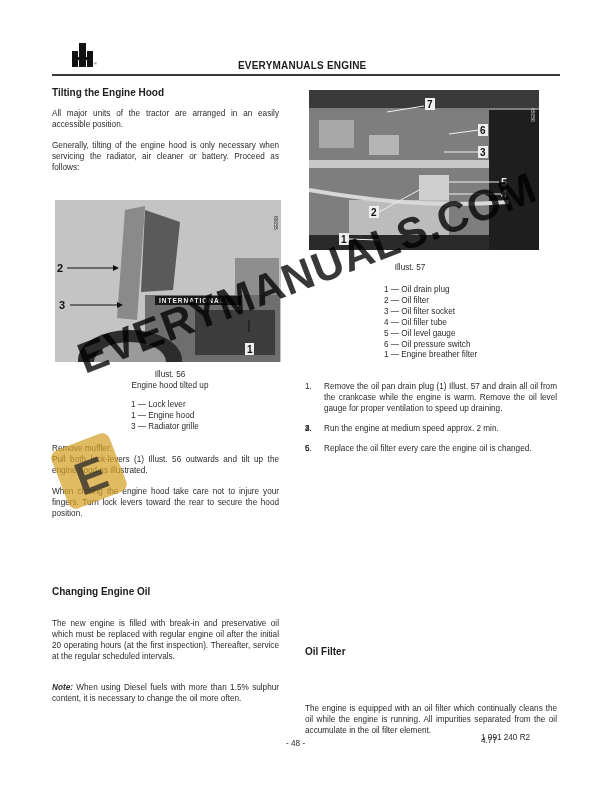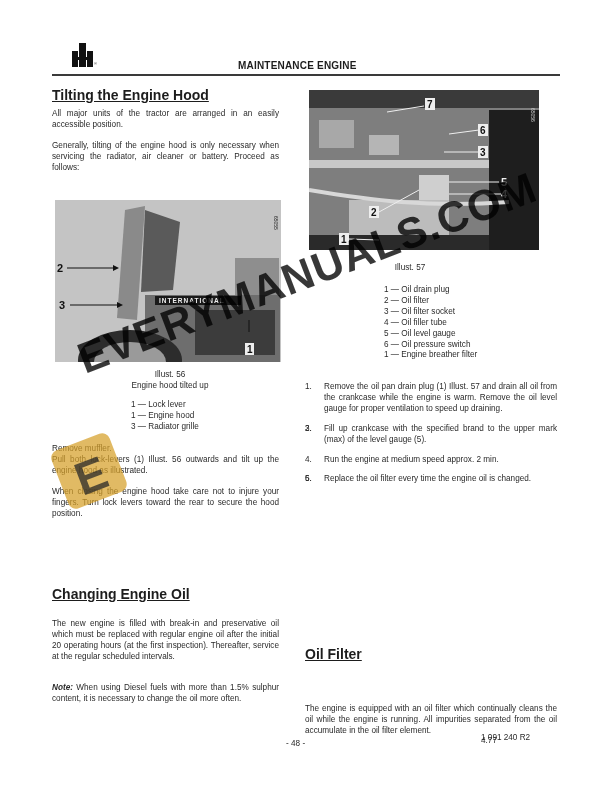--- a/index.html
+++ b/index.html
@@ -7,21 +7,21 @@
   body { position: relative; font-family: "Liberation Sans", sans-serif; color: #2a2a2a; font-size: 8.2px; line-height: 1.33; }
   .abs { position: absolute; }
 
   
   .logo { left: 72px; top: 43px; width: 22px; height: 24px; }
   .logo .bar { position: absolute; background: #111; }
   .logo .reg { position: absolute; left: 22px; top: 18px; font-size: 4px; color: #222; }
   .header-title { left: 238px; top: 59px; font-weight: bold; font-size: 10px; letter-spacing: 0.2px; color: #1d1d1d; }
   .header-rule { left: 52px; top: 74px; width: 508px; height: 1.5px; background: #3a3a3a; }
 
-  h2 { font-size: 14px; font-weight: bold; color: #1d1d1d; text-decoration: underline; }
+  h2 { font-size: 10px; font-weight: bold; color: #1d1d1d; }
   .para { text-align: justify; }
 
   .photo { background: #bdbdbd; overflow: hidden; }
   .photo svg { display: block; }
 
   .caption { text-align: center; }
   .legend-list { list-style: none; }
   .legend-list li { white-space: nowrap; }
 
   .steps { list-style: none; }
@@ -35,21 +35,21 @@
 </head>
 <body>
 
 <div class="abs logo">
   <div class="bar" style="left:0;top:8px;width:6px;height:16px;"></div>
   <div class="bar" style="left:7px;top:0;width:7px;height:24px;"></div>
   <div class="bar" style="left:15px;top:8px;width:6px;height:16px;"></div>
   <div class="bar" style="left:5px;top:14px;width:12px;height:3px;"></div>
   <span class="reg">®</span>
 </div>
-<div class="abs header-title">MAINTENANCE ENGINE</div>
+<div class="abs header-title">EVERYMANUALS ENGINE</div>
 <div class="abs header-rule"></div>
 
 <h2 class="abs" style="left:52px;top:86px;">Tilting the Engine Hood</h2>
 <p class="abs para" style="left:52px;top:109px;width:227px;">All major units of the tractor are arranged in an easily accessible position.</p>
 <p class="abs para" style="left:52px;top:141px;width:227px;">Generally, tilting of the engine hood is only necessary when  servicing the radiator, air cleaner or battery. Proceed as follows:</p>
 
 <div class="abs photo" style="left:55px;top:200px;width:226px;height:162px;">
   <svg width="226" height="162" viewBox="0 0 226 162">
     <rect width="226" height="162" fill="#c4c4c4"></rect>
     <polygon points="70,10 90,6 82,120 62,118" fill="#8a8a8a"></polygon>
@@ -134,24 +134,24 @@
   <li>3 — Oil filter socket</li>
   <li>4 — Oil filler tube</li>
   <li>5 — Oil level gauge</li>
   <li>6 — Oil pressure switch</li>
   <li>1 — Engine breather filter</li>
 </ul>
 
 <ol class="abs steps" style="left:305px;top:382px;width:252px;">
   <li><span class="num">1.</span><span>Remove the oil pan drain plug (1) Illust. 57 and drain all oil from the crankcase while the engine is warm. Remove the oil level gauge for proper ventilation to speed up draining.</span></li>
   <li><span class="num">2.</span></li>
-  <li><span class="num">3.</span><span>Fill up crankcase with the specified brand to the upper mark (max) of the level gauge (5).</span></li>
+  <li><span class="num">3.</span></li>
   <li><span class="num">4.</span><span>Run the engine at medium speed approx. 2 min.</span></li>
   <li><span class="num">5.</span></li>
-  <li><span class="num">6.</span><span>Replace the oil filter every time the engine oil is changed.</span></li>
+  <li><span class="num">6.</span><span>Replace the oil filter every care the engine oil is changed.</span></li>
 </ol>
 
 <h2 class="abs" style="left:305px;top:645px;">Oil Filter</h2>
 <p class="abs para" style="left:305px;top:668px;width:252px;margin-top:36px;">The engine is equipped with an oil filter which continually cleans the oil while the engine is running. All impurities separated from the oil accumulate in the oil filter element.</p>
 
 <div class="abs" style="left:286px;top:739px;">- 48 -</div>
 <div class="abs" style="left:481px;top:733px;text-align:center;">1 091 240 R2</div>
 <div class="abs" style="left:481px;top:736px;">4.77</div>
 
 <div class="abs wm-badge">

